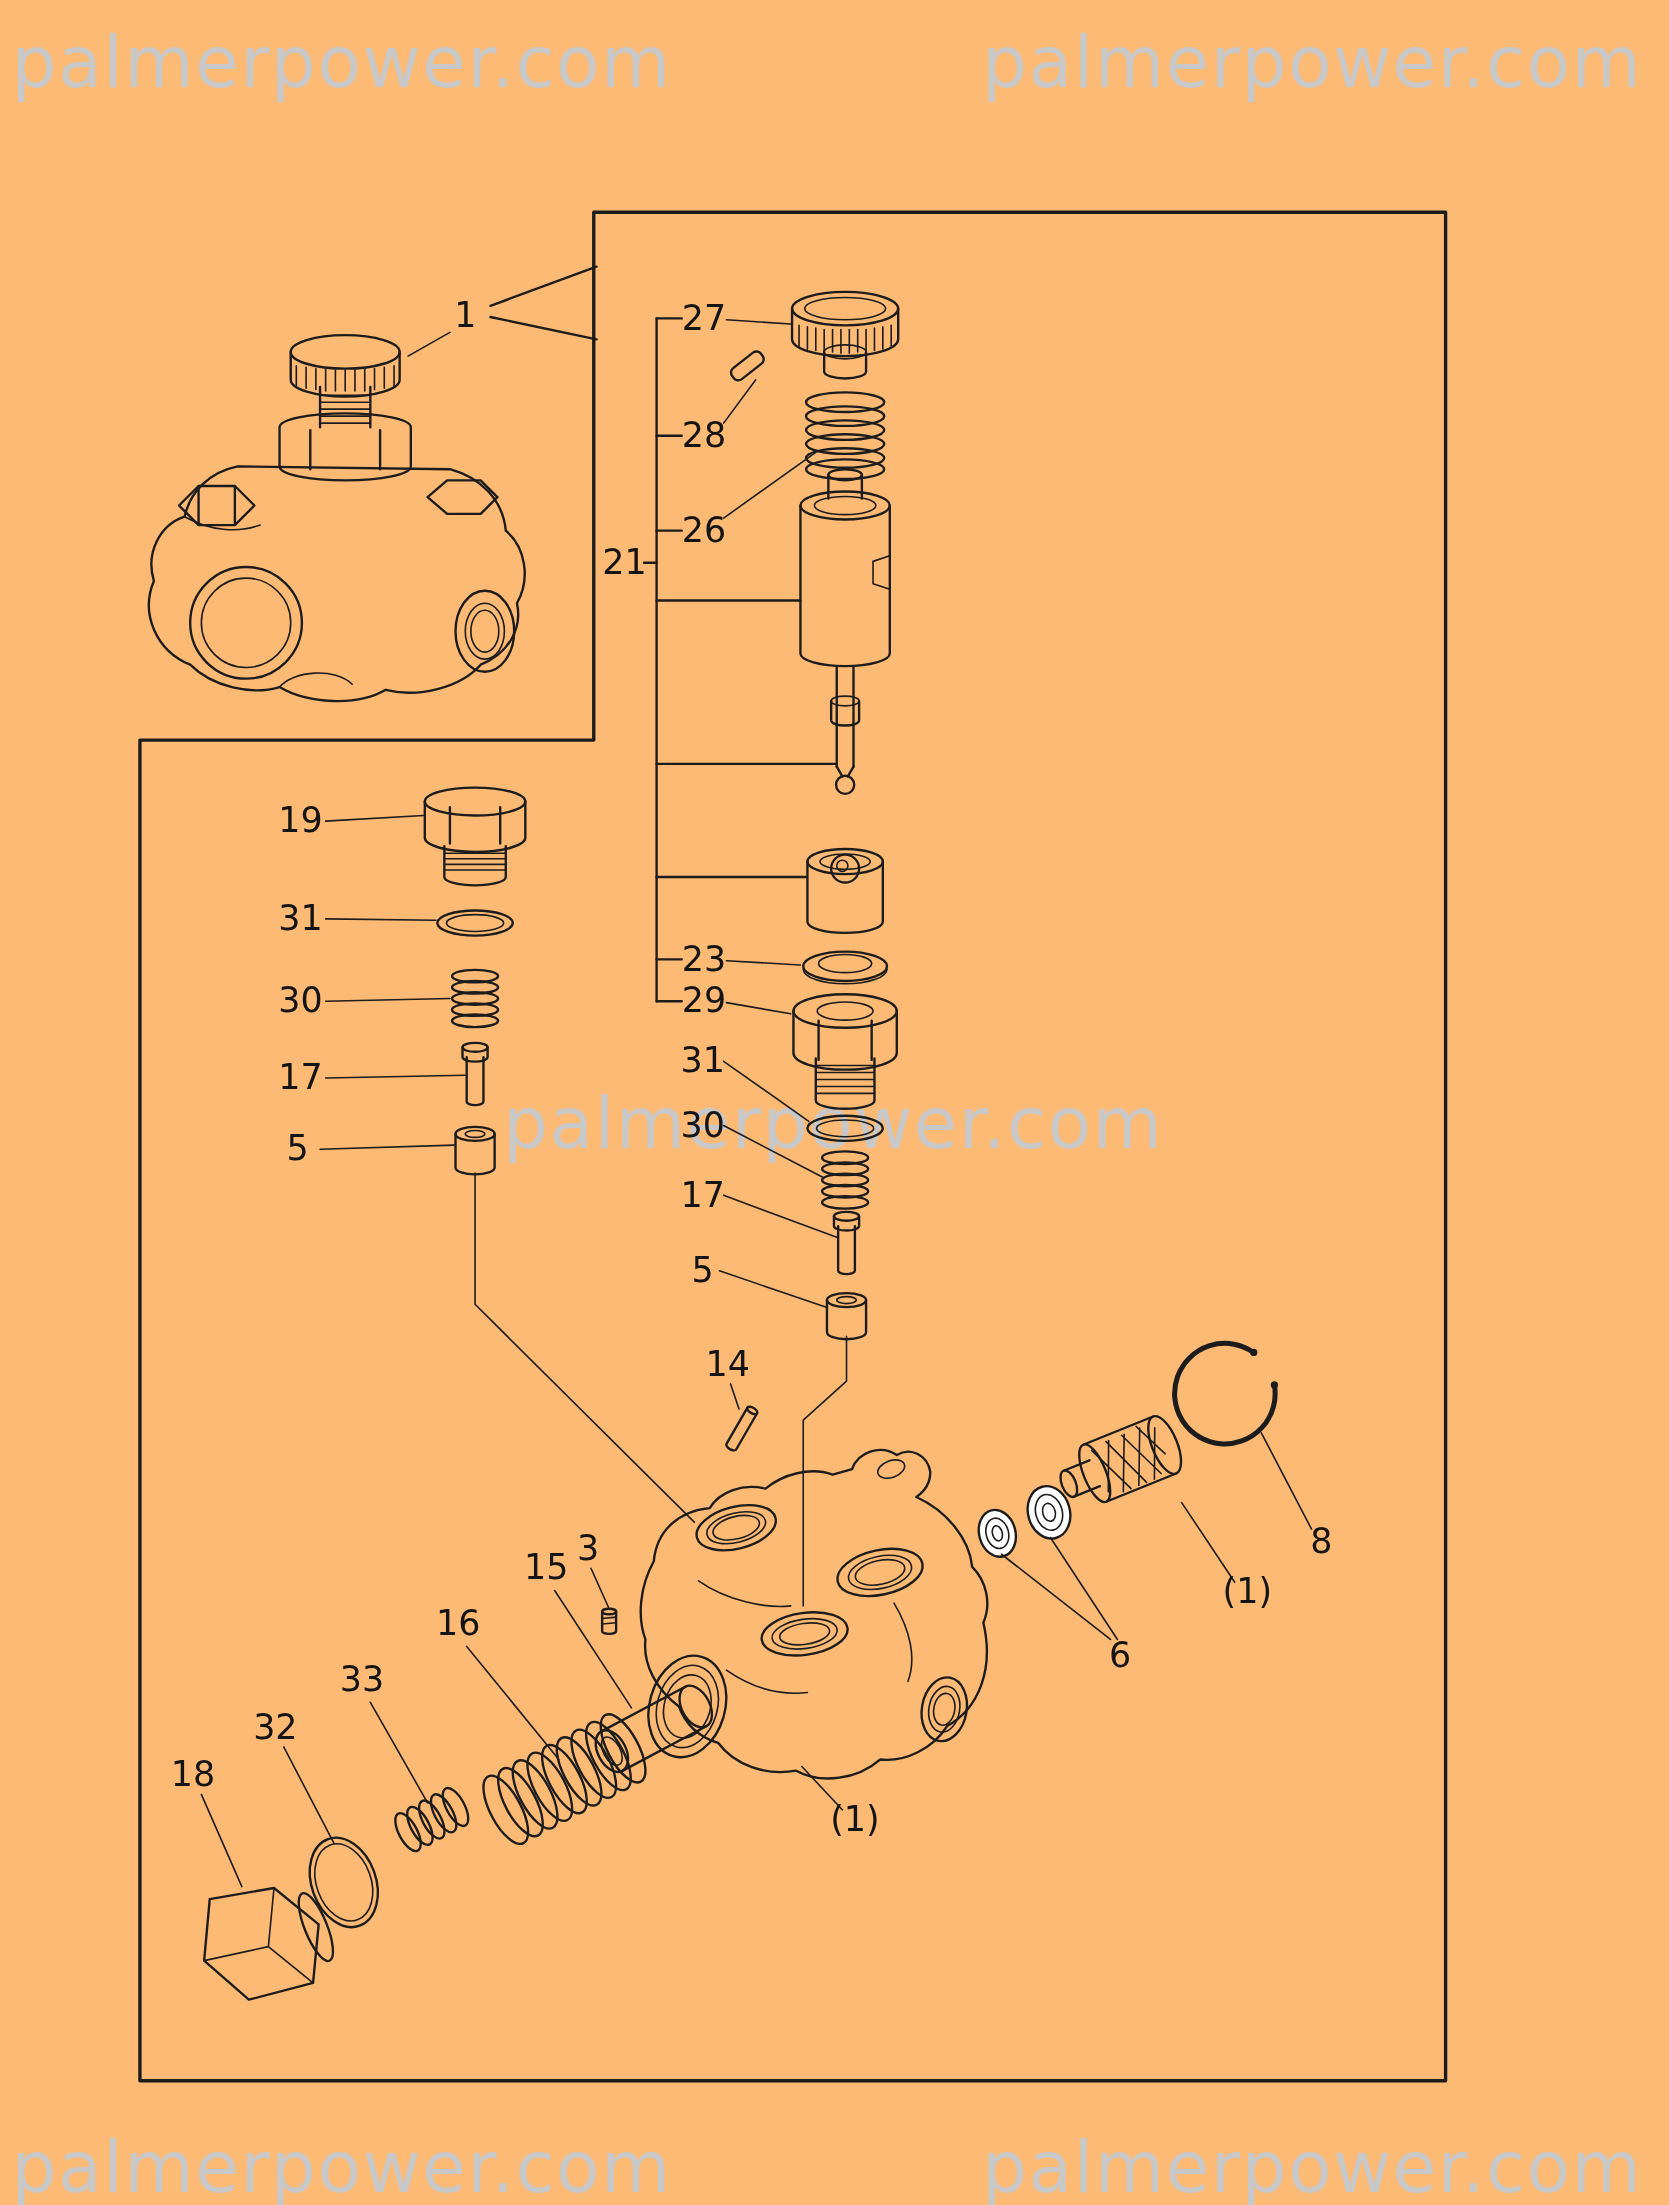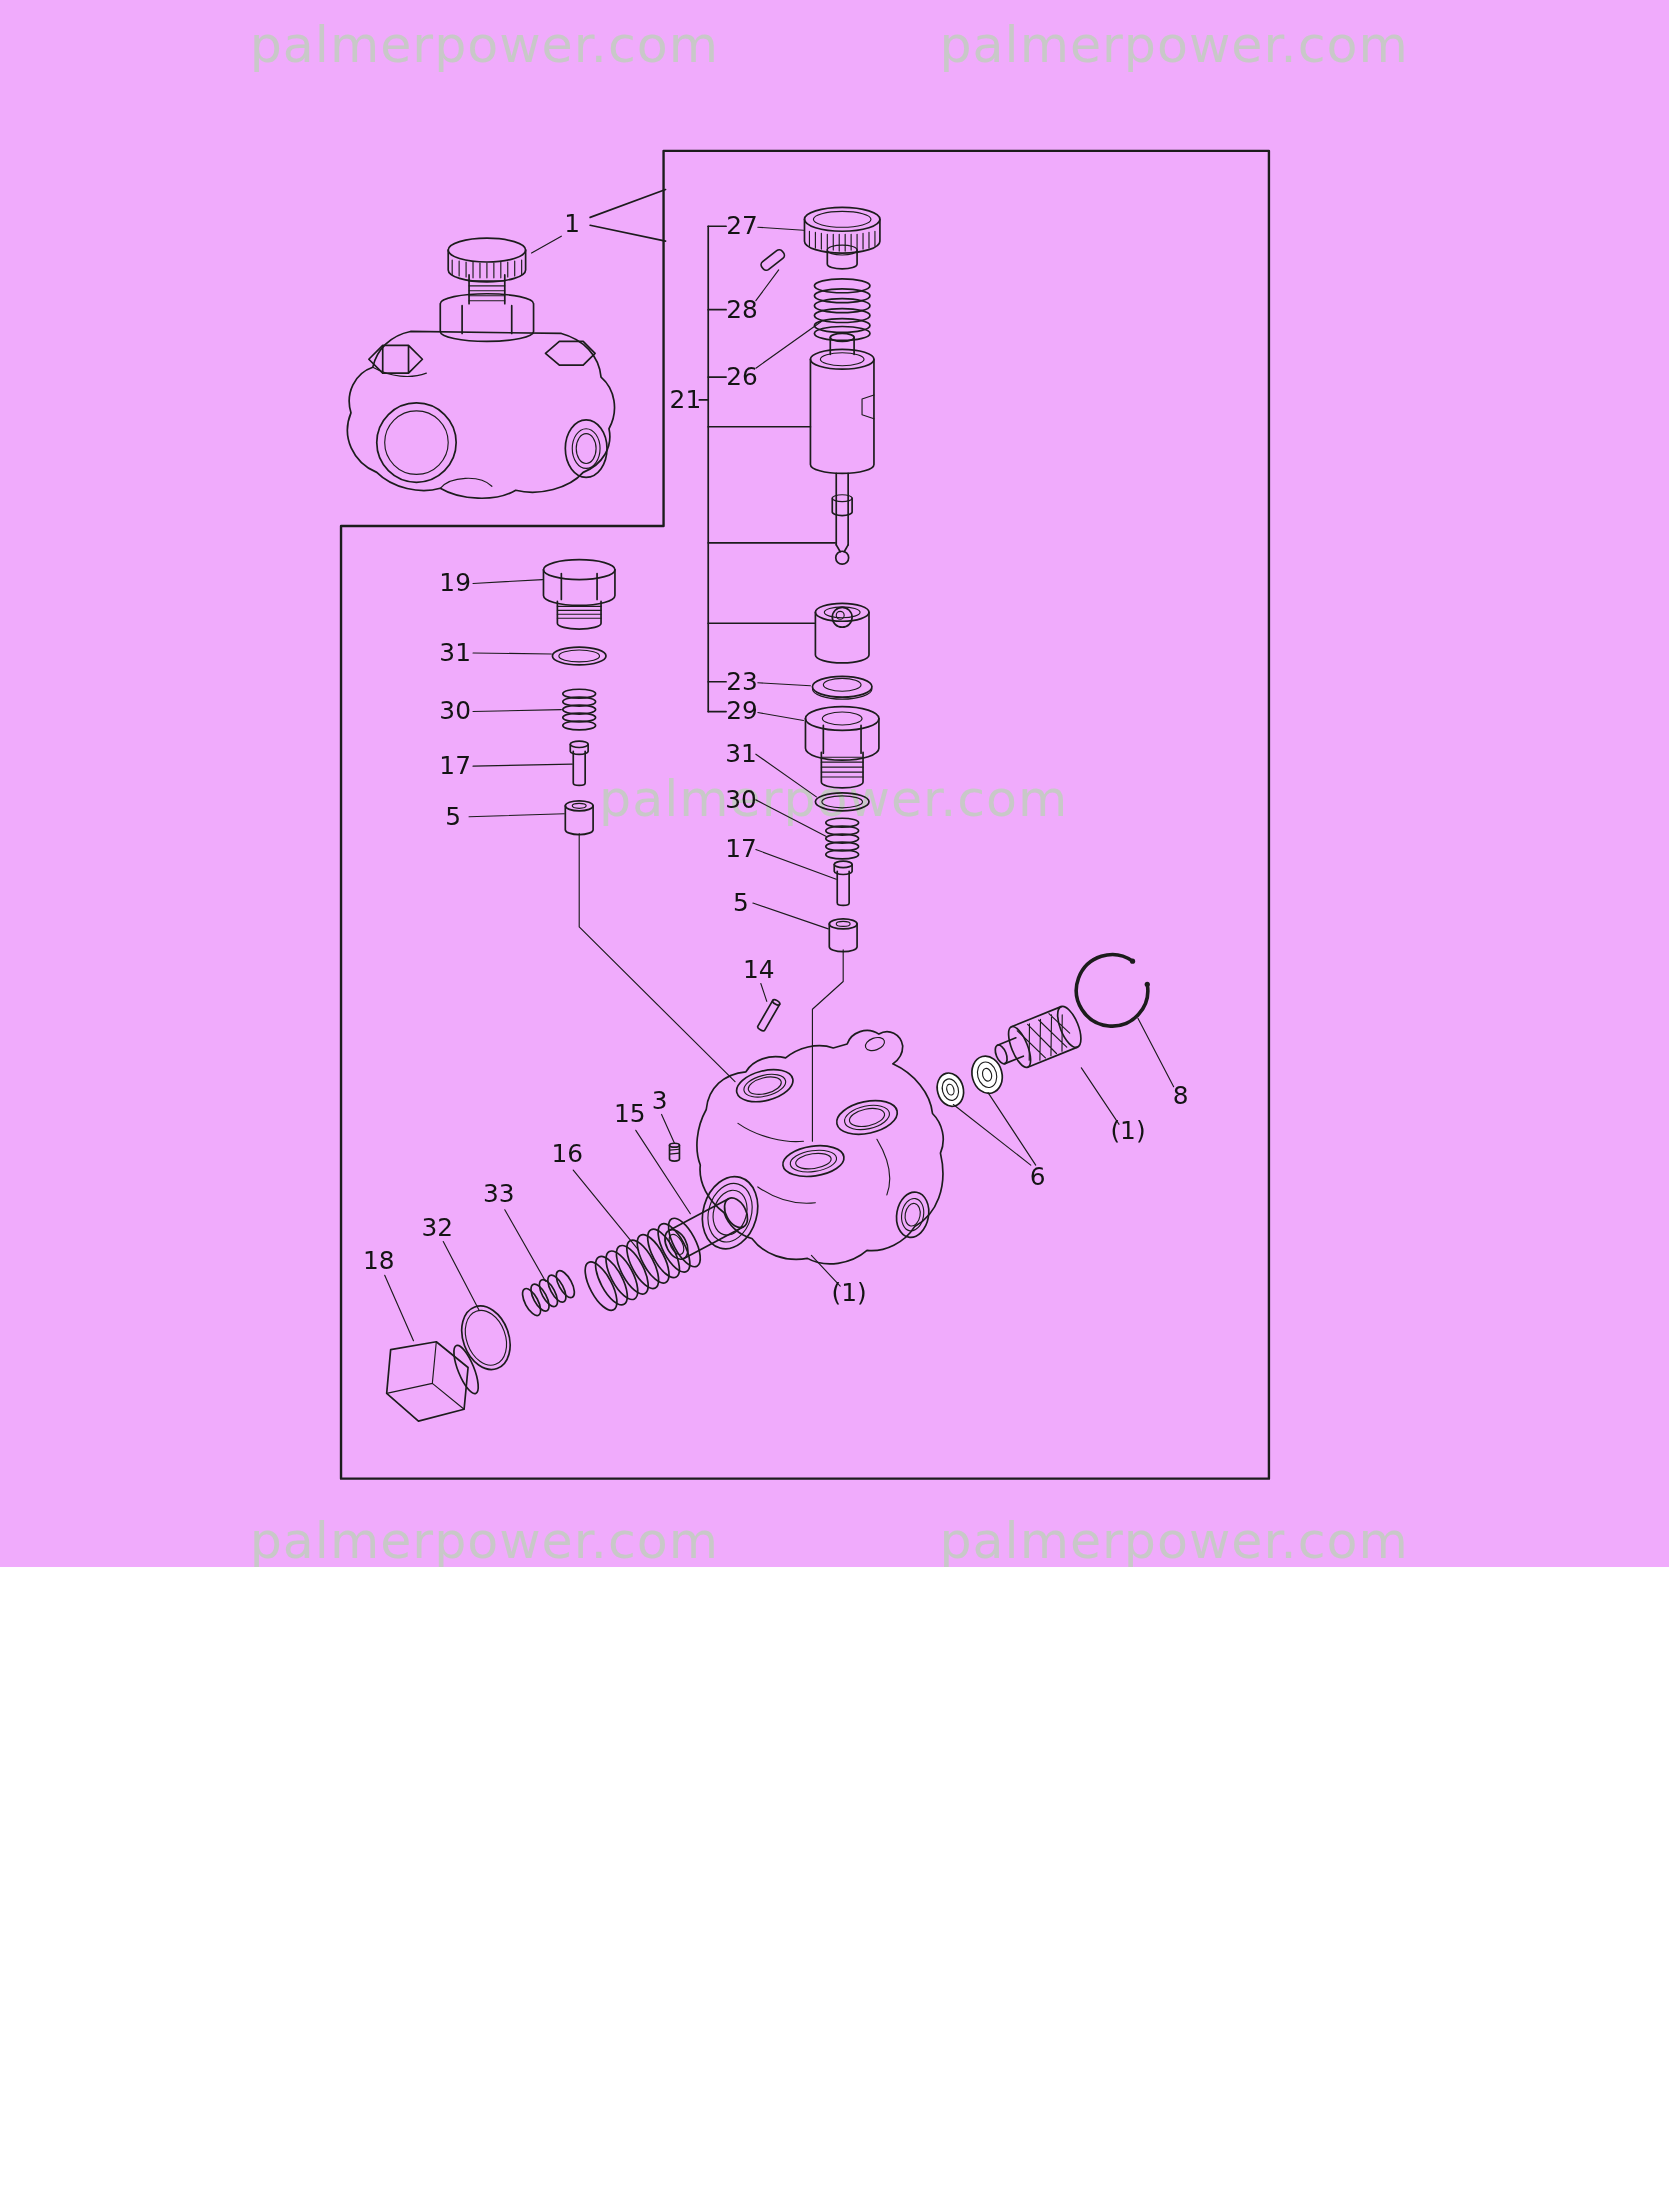--- a/index.html
+++ b/index.html
@@ -1,16 +1,16 @@
 <!DOCTYPE html>
 <html style="font-size:11.2px"><head>
 <meta charset="utf-8">
 <style>
   html,body{margin:0;padding:0;background:#ffffff;}
-  .canvas{position:relative;width:1670px;height:1567px;background:#f0abfc;overflow:hidden;}
+  .canvas{position:relative;width:1670px;height:2205px;background:#fdba74;overflow:hidden;}
   svg{position:absolute;left:0;top:0;width:100%;height:100%;display:block;}
   .ln{fill:none;stroke:#1c1c1c;stroke-width:1.7;stroke-linecap:round;stroke-linejoin:round;}
   .lnf{fill:#ffffff;stroke:#1c1c1c;stroke-width:1.7;}
   .thin{stroke-width:1.15;}
   .thick{stroke-width:2.4;}
   .ring{stroke-width:3.6;}
   .lbl{font-family:"DejaVu Sans",sans-serif;font-size:25px;fill:#141414;text-anchor:middle;}
   .wm{font-family:"DejaVu Sans",sans-serif;font-size:51px;fill:#c8c8c8;letter-spacing:1px;}
 </style>
 </head>

